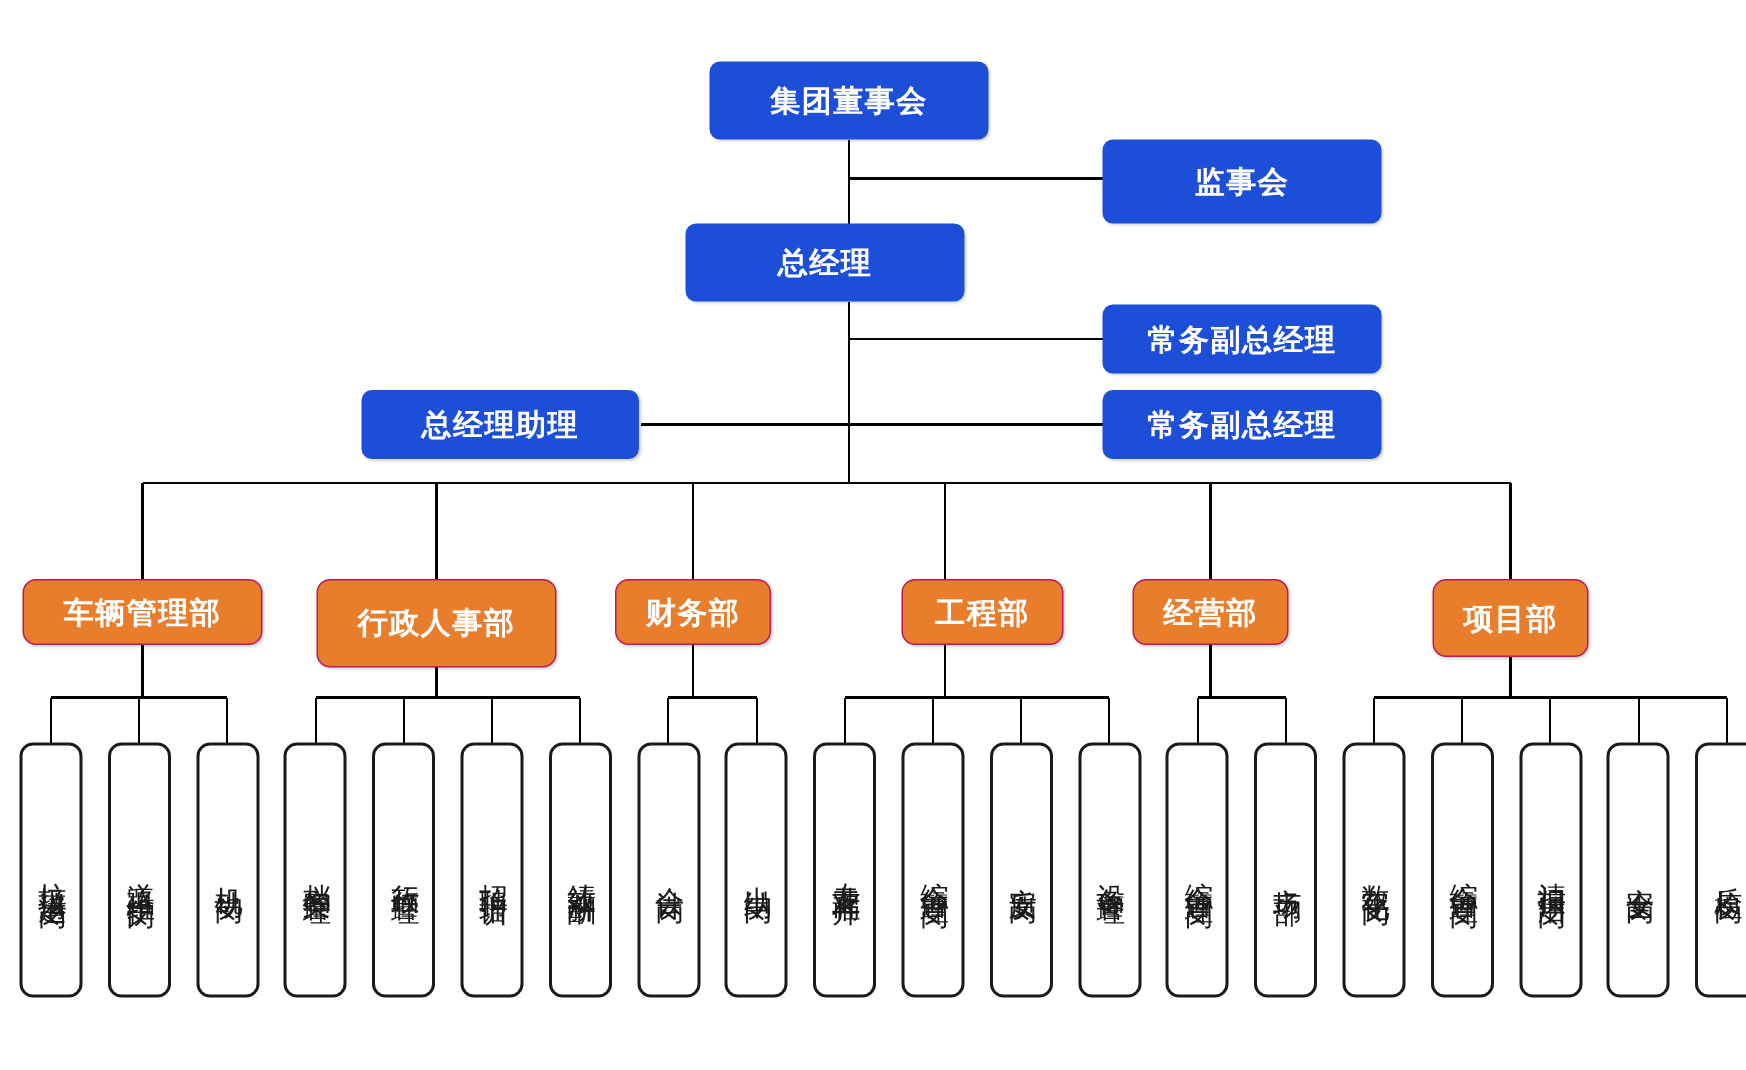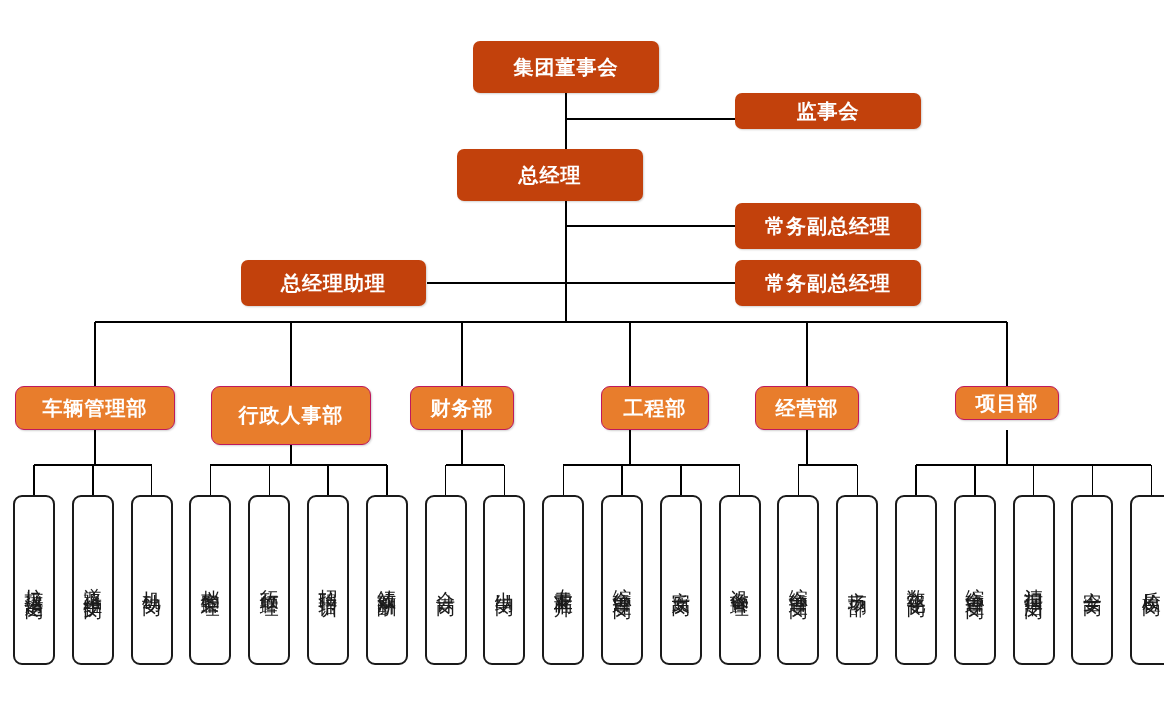--- a/index.html
+++ b/index.html
@@ -28,21 +28,21 @@
   .node {
     position: absolute;
     box-sizing: border-box;
     display: flex;
     align-items: center;
     justify-content: center;
     text-align: center;
     z-index: 2;
   }
   .node.blue {
-    background: #c2410c;
+    background: #1d4ed8;
     color: #ffffff;
     border-radius: 7px;
     font-size: 20px;
     font-weight: bold;
     letter-spacing: 1px;
     box-shadow: 1px 1px 2px rgba(0,0,0,0.18);
   }
   .node.orange {
     background: #e87d2c;
     color: #ffffff;
@@ -121,21 +121,21 @@
       <line x1="1033.6" y1="465" x2="1033.6" y2="495" stroke="#000000" stroke-width="1.4" shape-rendering="crispEdges"></line>
       <line x1="1092.3999999999999" y1="465" x2="1092.3999999999999" y2="495" stroke="#000000" stroke-width="1.4" shape-rendering="crispEdges"></line>
       <line x1="1151.2" y1="465" x2="1151.2" y2="495" stroke="#000000" stroke-width="1.4" shape-rendering="crispEdges"></line>
       <line x1="916" y1="465" x2="1151.2" y2="465" stroke="#000000" stroke-width="1.4" shape-rendering="crispEdges"></line>
       <line x1="95" y1="322" x2="1007" y2="322" stroke="#000000" stroke-width="1.8" shape-rendering="crispEdges"></line>
     </svg>
   <div id="nodes-layer">
       <div class="node blue" style="left: 473px; top: 41px; width: 186px; height: 52px;">
         <span>集团董事会</span>
       </div>
-      <div class="node blue" style="left: 735px; top: 93px; width: 186px; height: 36px;">
+      <div class="node blue" style="left: 735px; top: 93px; width: 186px; height: 56px;">
         <span>监事会</span>
       </div>
       <div class="node blue" style="left: 457px; top: 149px; width: 186px; height: 52px;">
         <span>总经理</span>
       </div>
       <div class="node blue" style="left: 735px; top: 203px; width: 186px; height: 46px;">
         <span>常务副总经理</span>
       </div>
       <div class="node blue" style="left: 241px; top: 260px; width: 185px; height: 46px;">
         <span>总经理助理</span>
@@ -196,21 +196,21 @@
       </div>
       <div class="node orange" style="left: 755px; top: 386px; width: 104px; height: 44px;">
         <span>经营部</span>
       </div>
       <div class="node leaf" style="left: 777.4px; top: 495px; width: 42px; height: 170px;">
         <span class="leaf-text">综合管理岗</span>
       </div>
       <div class="node leaf" style="left: 836.2px; top: 495px; width: 42px; height: 170px;">
         <span class="leaf-text">市场部</span>
       </div>
-      <div class="node orange" style="left: 955px; top: 386px; width: 104px; height: 34px;">
+      <div class="node orange" style="left: 955px; top: 386px; width: 104px; height: 52px;">
         <span>项目部</span>
       </div>
       <div class="node leaf" style="left: 895px; top: 495px; width: 42px; height: 170px;">
         <span class="leaf-text">数字化岗</span>
       </div>
       <div class="node leaf" style="left: 953.8px; top: 495px; width: 42px; height: 170px;">
         <span class="leaf-text">综合管理岗</span>
       </div>
       <div class="node leaf" style="left: 1012.6px; top: 495px; width: 42px; height: 170px;">
         <span class="leaf-text">清扫保洁岗</span>

